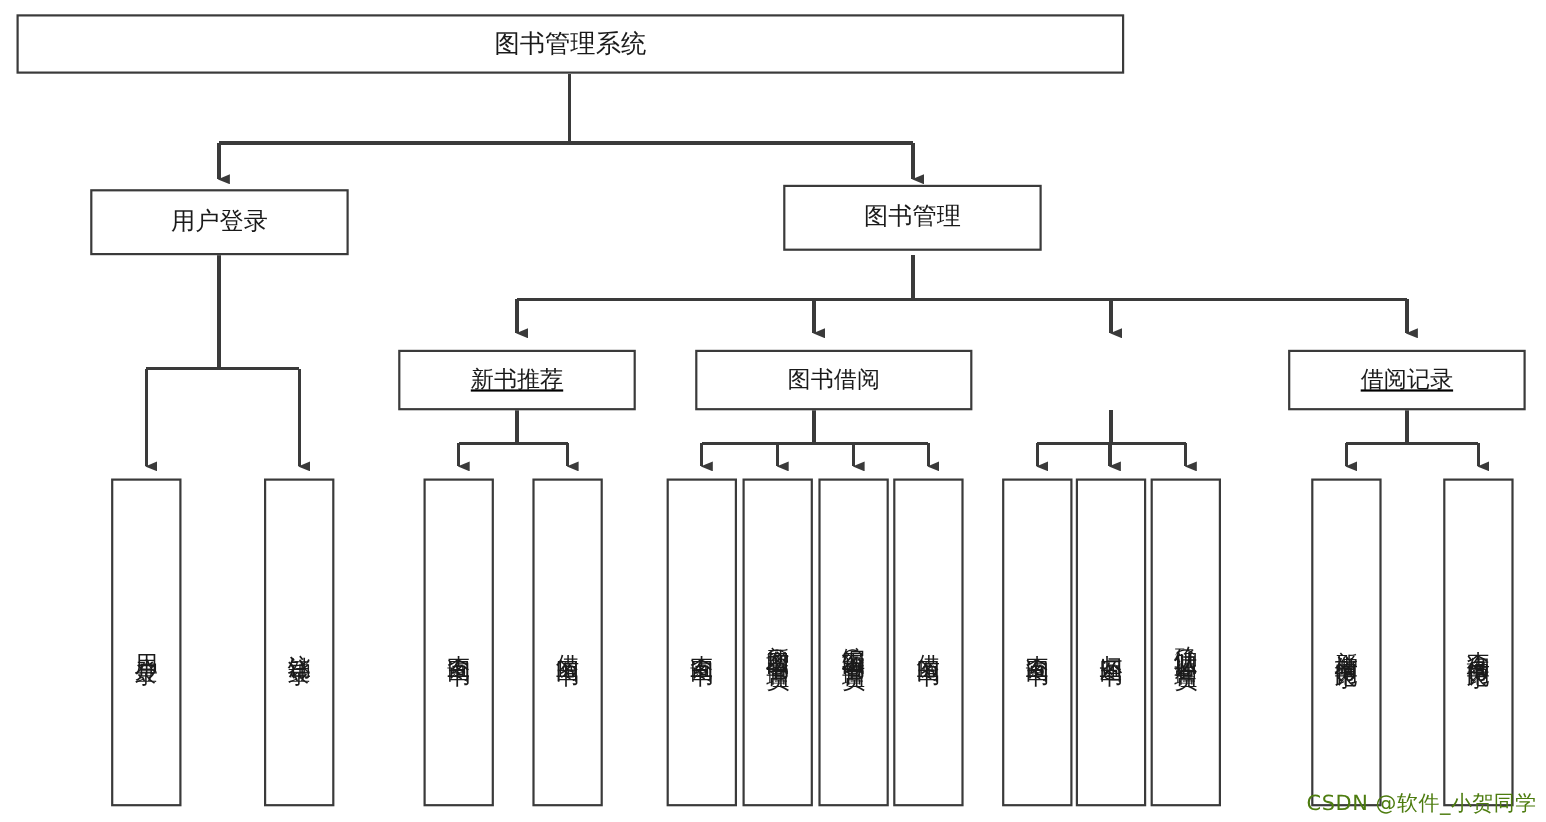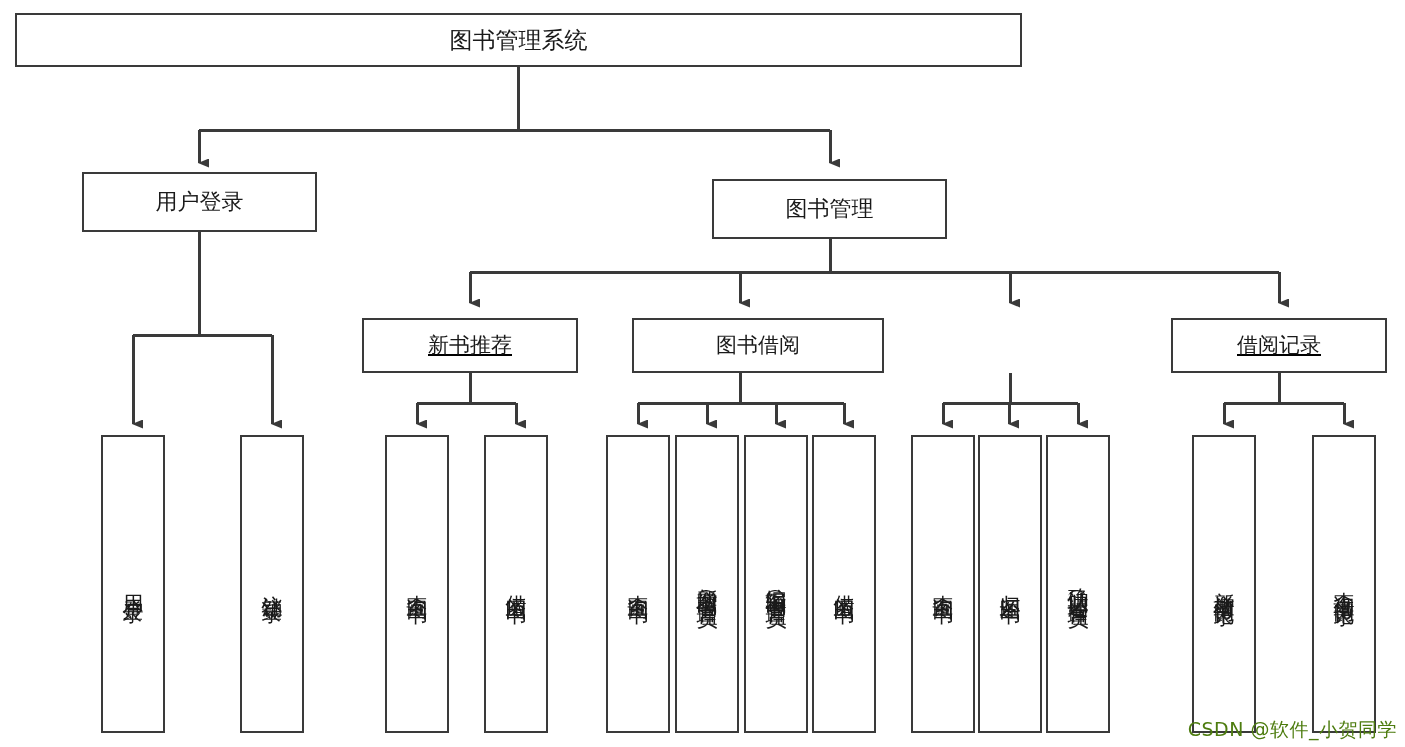--- a/index.html
+++ b/index.html
@@ -135,21 +135,21 @@
   </svg>
 
   <div class="node-box node-root" style="left:15px; top:13px; width:1007px; height:54px;">
     <span class="node-label">图书管理系统</span>
   </div>
 
   <div class="node-box node-l2" style="left:82px; top:172px; width:235px; height:60px;">
     <span class="node-label">用户登录</span>
   </div>
 
-  <div class="node-box node-l2" style="left:712px; top:179px; width:235px; height:60px;">
+  <div class="node-box node-l2" style="left:712px; top:168px; width:235px; height:60px;">
     <span class="node-label">图书管理</span>
   </div>
 
   <div class="node-box node-l3" style="left:362px; top:318px; width:216px; height:55px;text-decoration:underline;">
     <span class="node-label">新书推荐</span>
   </div>
 
   <div class="node-box node-l3" style="left:632px; top:318px; width:252px; height:55px;">
     <span class="node-label">图书借阅</span>
   </div>

